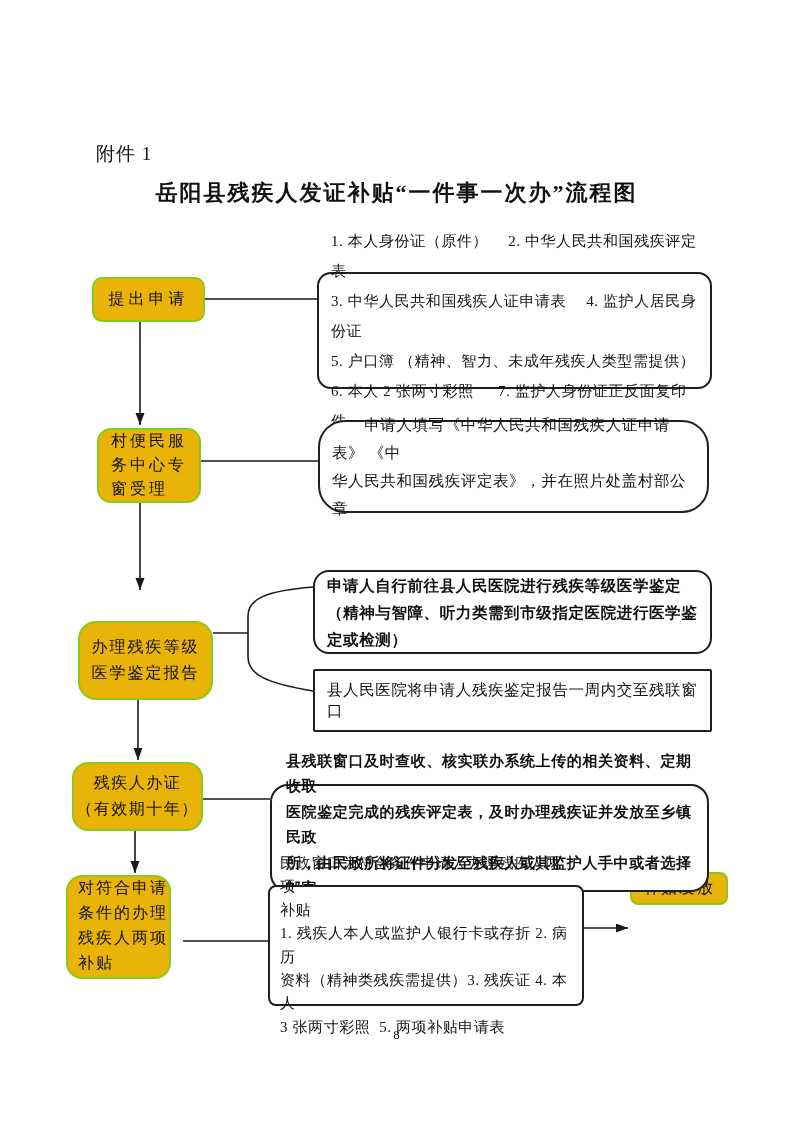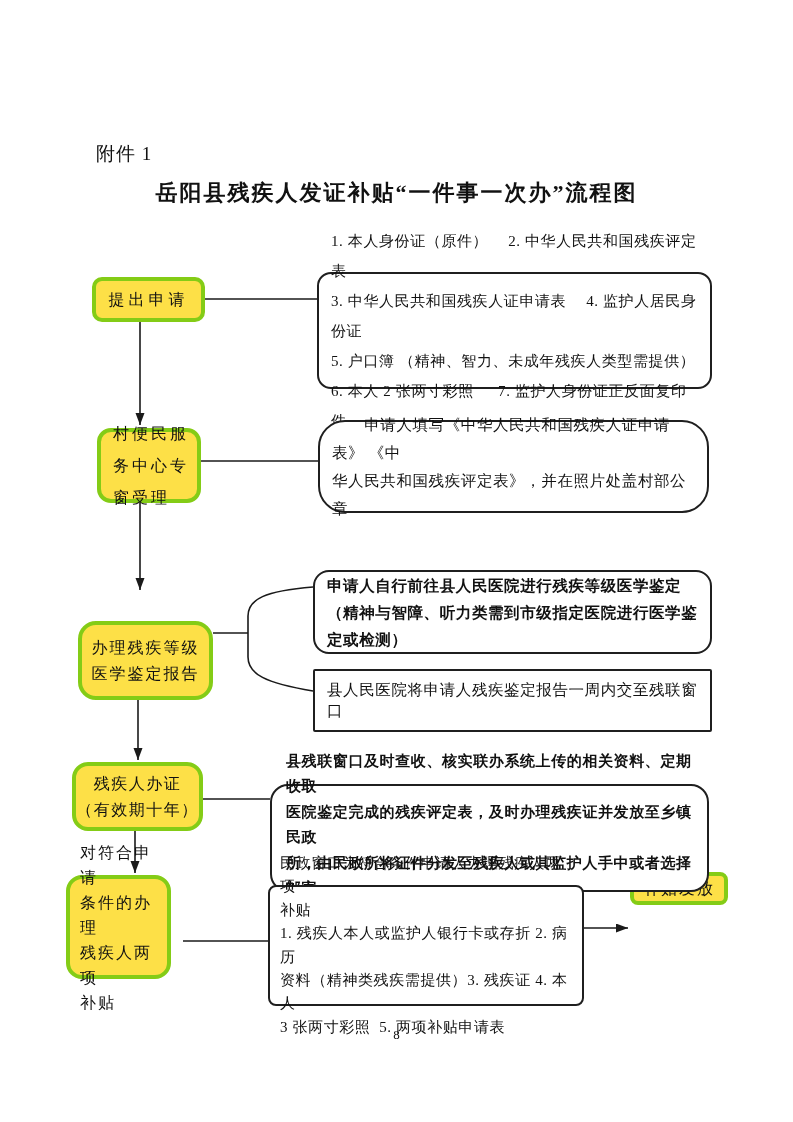--- a/index.html
+++ b/index.html
@@ -18,24 +18,24 @@
   .title{
     position:absolute;left:0;top:178px;width:793px;
     text-align:center;font-size:22px;font-weight:700;letter-spacing:2px;
   }
   .pagenum{
     position:absolute;left:0;top:1027px;width:793px;
     text-align:center;font-size:13px;
   }
   .node{
     position:absolute;box-sizing:border-box;
-    border:4px solid #84cc16;background:#fde047;
+    border:2px solid #84cc16;background:#eab308;
     display:flex;align-items:center;justify-content:center;
     text-align:center;white-space:pre-line;
-    font-size:16px;line-height:26px;letter-spacing:2px;
+    font-size:16px;line-height:26px;letter-spacing:2px;font-family:Liberation Mono, monospace;
   }
   .node.left{justify-content:flex-start;text-align:left;}
   .detail{
     position:absolute;box-sizing:border-box;
     border:2px solid #1f1f1f;background:#ffffff;
     display:flex;align-items:center;
     white-space:pre-wrap;
     font-size:15px;letter-spacing:0.6px;
   }
   svg.connectors{position:absolute;left:0;top:0;z-index:0;}
@@ -76,21 +76,21 @@
       <line x1="584" y1="928" x2="628" y2="928" marker-end="url(#ah)"></line>
     </g>
   </svg>
 
   <div class="attachment">附件 1</div>
 
   <div class="title">岳阳县残疾人发证补贴“一件事一次办”流程图</div>
 
   <div class="node" style="left:92px;top:277px;width:113px;height:45px;border-radius:10px;letter-spacing:4px;">提出申请</div>
 
-  <div class="node left" style="left:97px;top:428px;width:104px;height:75px;border-radius:14px;padding-left:12px;line-height:32px;letter-spacing:3px;">村便民服
+  <div class="node left" style="left:97px;top:428px;width:104px;height:75px;border-radius:14px;padding-left:12px;line-height:24px;letter-spacing:3px;">村便民服
 务中心专
 窗受理</div>
 
   <div class="node" style="left:78px;top:621px;width:135px;height:79px;border-radius:18px;">办理残疾等级
 医学鉴定报告</div>
 
   <div class="node" style="left:72px;top:762px;width:131px;height:69px;border-radius:16px;letter-spacing:1.5px;">残疾人办证
 （有效期十年）</div>
 
   <div class="node left" style="left:66px;top:875px;width:105px;height:104px;border-radius:16px;padding-left:10px;line-height:25px;">对符合申请

